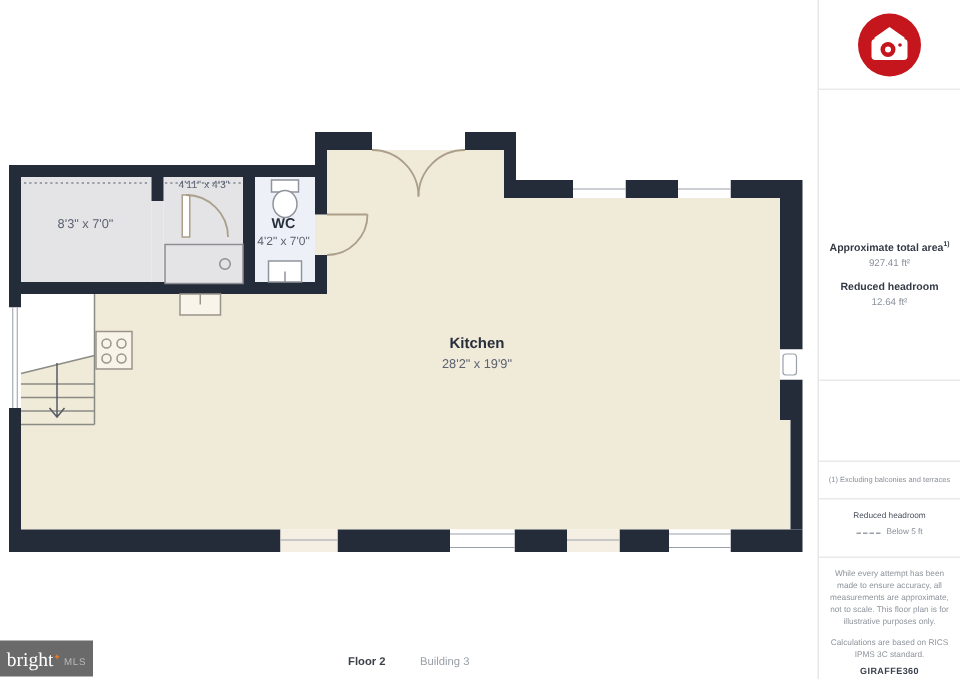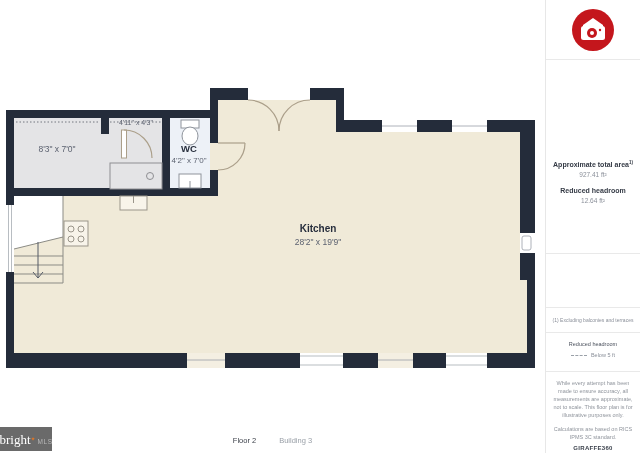--- a/index.html
+++ b/index.html
@@ -30,27 +30,27 @@
   .legend{height:39px;text-align:center;padding-top:8px;}
   .legend-title{font-size:5.5px;color:#4a505c;}
   .legend-row{margin-top:5px;font-size:5.5px;color:#8a8f99;display:flex;
               align-items:center;justify-content:center;gap:4px;}
   .legend-line{display:inline-block;width:16px;border-top:1px dashed #9aa0a8;height:0;}
   .disclaimer{height:81px;border-bottom:none;padding:8px 6px 0 6px;text-align:center;
               font-size:5.5px;color:#8f949c;line-height:1.45;}
   .disclaimer p{margin:0 0 6px 0;}
   .brand{font-size:6px;font-weight:bold;color:#3a404b;letter-spacing:.3px;margin-top:2px;}
   
-  .mls-logo{position:absolute;left:0;top:427px;width:52px;height:24px;background:#6a6a6a;
+  .mls-logo{position:absolute;left:0;top:427px;width:62px;height:24px;background:#6a6a6a;
             display:flex;align-items:center;justify-content:center;}
   .mls-word{color:#fff;font-size:13px;font-family:"Liberation Serif",serif;line-height:1;}
   .mls-star{color:#e87722;font-size:6px;vertical-align:top;line-height:1;}
   .mls-sub{color:#b9b9b9;font-size:6.5px;margin-left:2px;margin-top:4px;letter-spacing:.5px;}
   .floor-label{position:absolute;left:0;top:436px;width:545px;text-align:center;font-size:7.5px;}
-  .floor-label .fl{font-weight:normal;color:#3a3f48;}
+  .floor-label .fl{font-weight:bold;color:#3a3f48;}
   .floor-label .bl{color:#9aa0a8;margin-left:23px;}
 </style>
 </head>
 <body>
 
 <div class="stage">
 
   <div class="plan">
     <svg width="545" height="425" viewBox="0 0 545 425">
 

